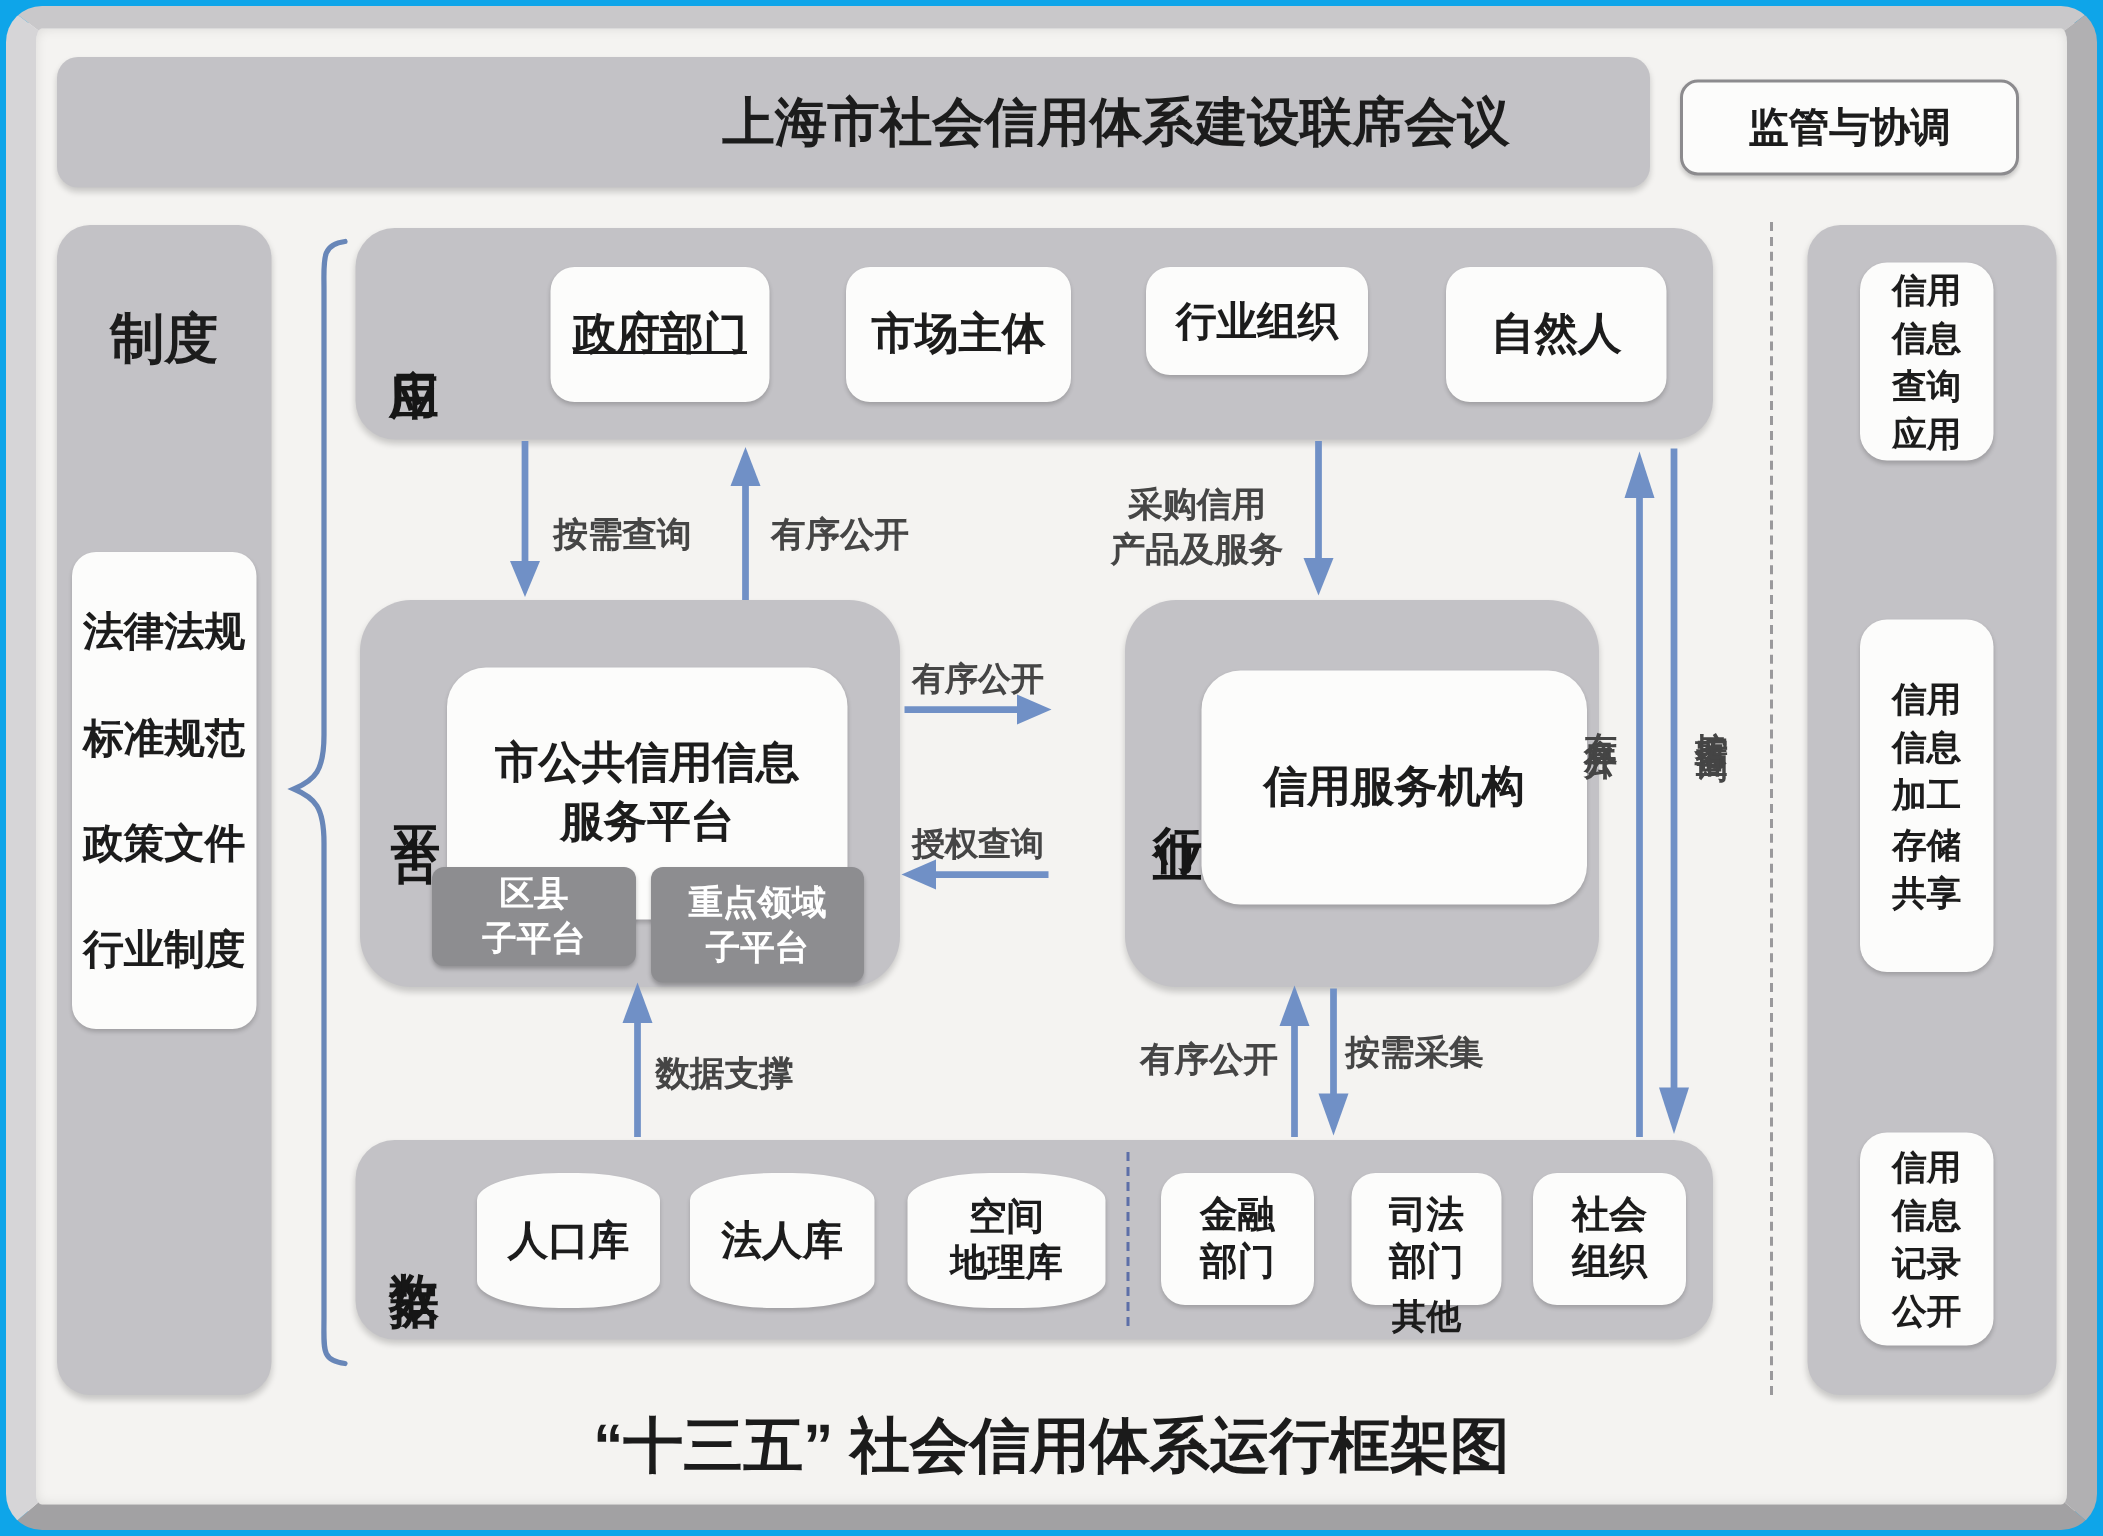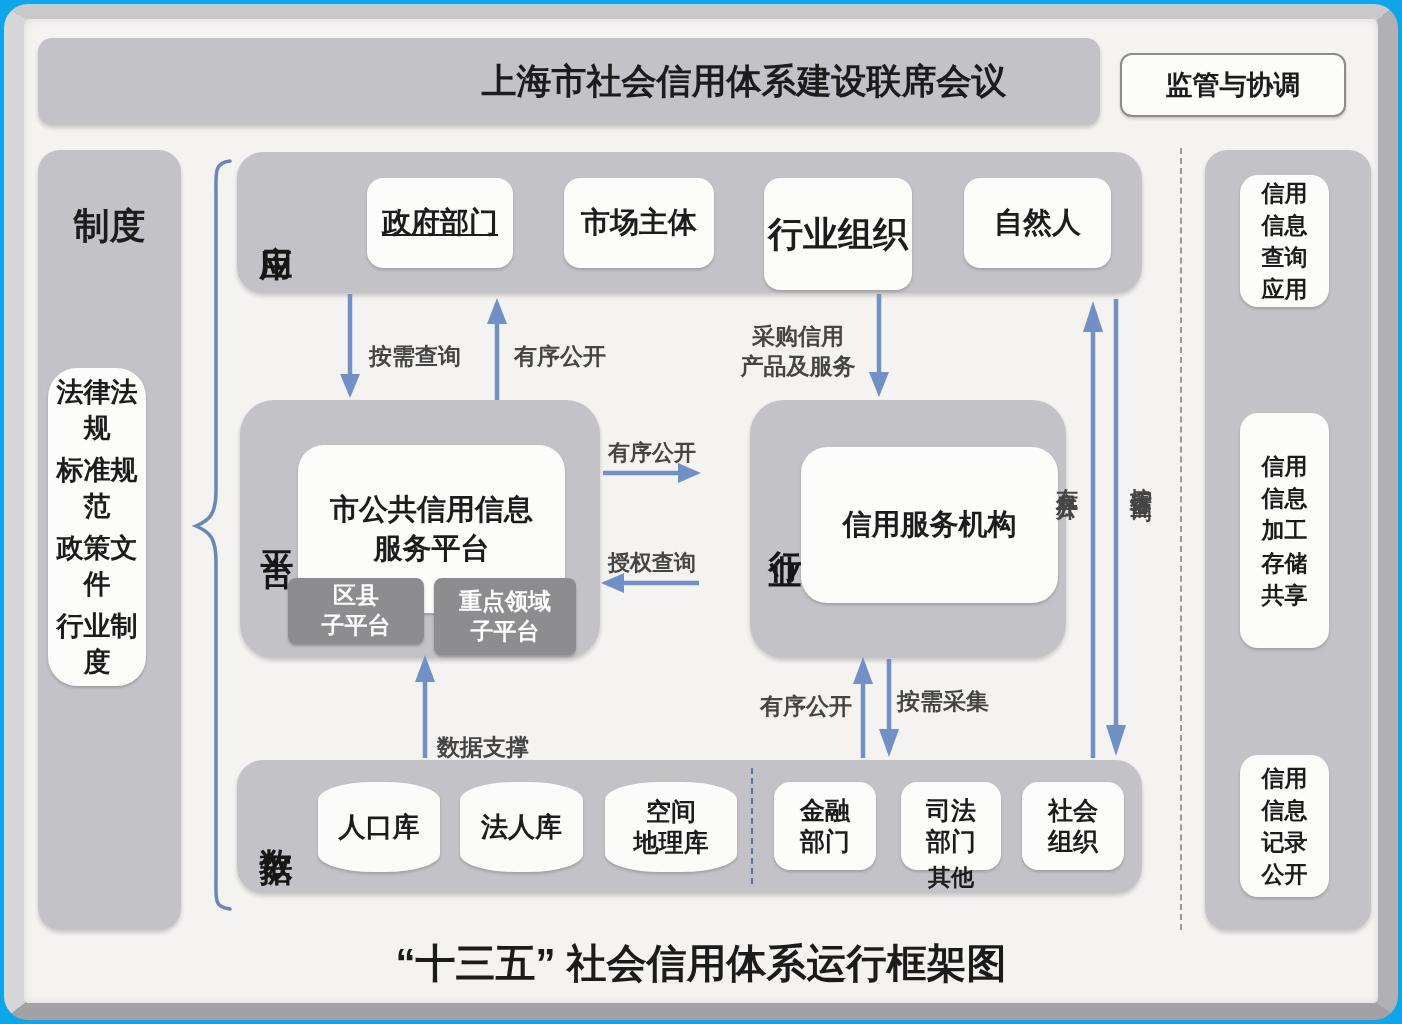--- a/index.html
+++ b/index.html
@@ -35,42 +35,42 @@
        display:flex;align-items:center;justify-content:center;padding-left:350px;box-sizing:border-box;">
     <span style="font-size:35px;font-weight:700;">上海市社会信用体系建设联席会议</span>
   </div>
   <div class="abs white-box z2" style="left:1120px;top:53px;width:222px;height:60px;border:2px solid #8c8b8e;
        border-radius:12px;font-size:27px;">
     <span>监管与协调</span>
   </div>
 
   <div class="abs gray z2" style="left:38px;top:150px;width:143px;height:780px;border-radius:22px;">
     <div style="position:absolute;top:52px;width:100%;text-align:center;font-size:36px;font-weight:700;">制度</div>
-    <div class="white-box" style="position:absolute;left:10px;top:218px;width:98px;height:318px;border-radius:29px;
+    <div class="white-box" style="position:absolute;left:10px;top:218px;width:123px;height:318px;border-radius:16px;
          flex-direction:column;justify-content:space-evenly;font-size:27px;">
       <span>法律法规</span>
       <span>标准规范</span>
       <span>政策文件</span>
       <span>行业制度</span>
     </div>
   </div>
 
   <svg class="abs z2" style="left:190px;top:158px;" width="46" height="754" viewBox="0 0 46 754">
     <path d="M 40 3 C 24 5, 26 15, 26 35 L 26 332 C 26 356, 20 362, 6 368 C 20 374, 26 380, 26 404 L 26 720 C 26 742, 24 749, 40 751" fill="none" stroke="#6886b8" stroke-width="3.5" stroke-linecap="round"></path>
   </svg>
 
   <div class="abs gray z2" style="left:237px;top:152px;width:905px;height:141px;border-radius:26px;">
     <div class="vlabel" style="position:absolute;left:16px;top:50%;transform:translateY(-50%);font-size:33px;letter-spacing:4px;">应用</div>
     <div class="white-box" style="position:absolute;left:130px;top:26px;width:146px;height:90px;font-size:29px;text-decoration:underline;">
       <span>政府部门</span>
       </div>
     <div class="white-box" style="position:absolute;left:327px;top:26px;width:150px;height:90px;font-size:29px;">
       <span>市场主体</span>
       </div>
-    <div class="white-box" style="position:absolute;left:527px;top:26px;width:148px;height:112px;font-size:35px;">
+    <div class="white-box" style="position:absolute;left:527px;top:26px;width:148px;height:72px;font-size:27px;">
       <span>行业组织</span>
       </div>
     <div class="white-box" style="position:absolute;left:727px;top:26px;width:147px;height:90px;font-size:29px;">
       <span>自然人</span>
       </div>
   </div>
 
   <div class="abs gray z2" style="left:240px;top:400px;width:360px;height:258px;border-radius:34px;">
     <div class="vlabel" style="position:absolute;left:14px;top:50%;transform:translateY(-50%);font-size:33px;letter-spacing:4px;">平台</div>
     <div class="white-box ml" style="position:absolute;left:58px;top:45px;width:267px;height:168px;border-radius:26px;
@@ -148,20 +148,20 @@
         <polygon points="879,729 899,729 889,757" stroke="none"></polygon>
     </g>
   </svg>
 
   <div class="arrow-label" style="left:360px;top:341px;width:110px;">按需查询</div>
   <div class="arrow-label" style="left:505px;top:341px;width:110px;">有序公开</div>
   <div class="arrow-label ml" style="left:733px;top:322px;width:130px;line-height:1.3;">采购信用
 产品及服务</div>
   <div class="arrow-label" style="left:602px;top:438px;width:100px;font-size:22px;">有序公开</div>
   <div class="arrow-label" style="left:602px;top:548px;width:100px;font-size:22px;">授权查询</div>
-  <div class="arrow-label" style="left:428px;top:700px;width:110px;margin-top:32px;">数据支撑</div>
+  <div class="arrow-label" style="left:428px;top:700px;width:110px;">数据支撑</div>
   <div class="arrow-label" style="left:756px;top:691px;width:100px;">有序公开</div>
   <div class="arrow-label" style="left:893px;top:686px;width:100px;">按需采集</div>
   <div class="arrow-label vlabel" style="left:1052px;top:470px;font-size:22px;letter-spacing:4px;">有序公开</div>
   <div class="arrow-label vlabel" style="left:1126px;top:470px;font-size:22px;letter-spacing:4px;">按需查询</div>
 
   <div class="abs z2" style="left:0;top:936px;width:1402px;text-align:center;font-size:40px;font-weight:700;color:#1b1b1b;">“十三五” 社会信用体系运行框架图</div>
 </div>
 
 </body></html>

